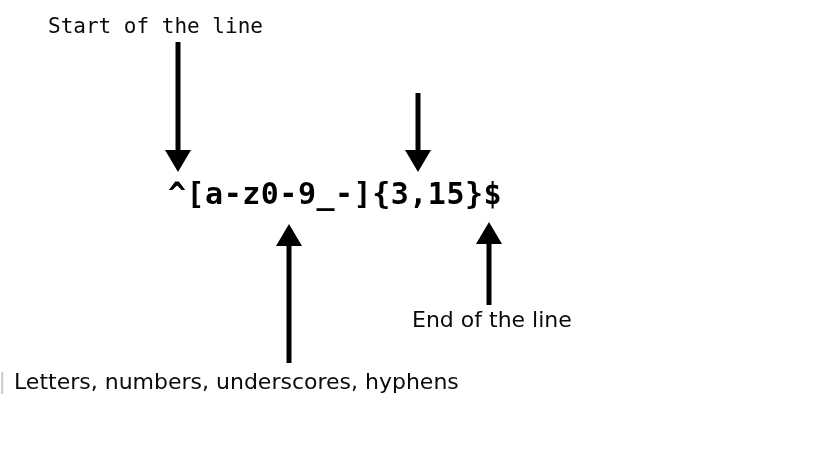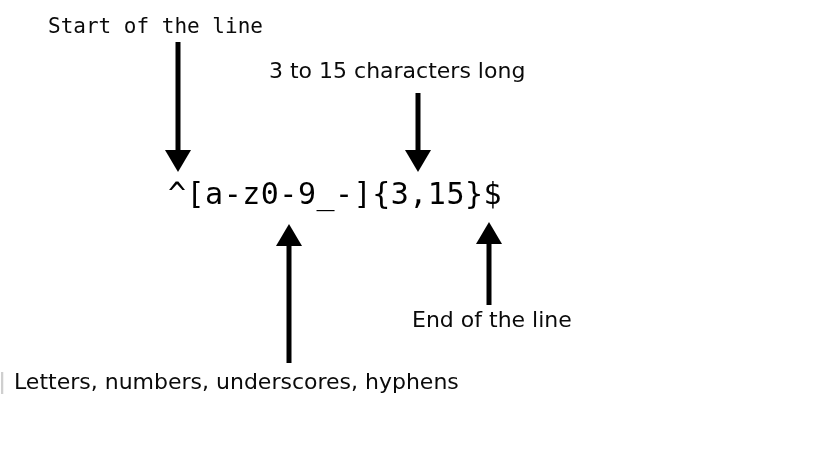--- a/index.html
+++ b/index.html
@@ -36,21 +36,21 @@
   }
   .label-sans {
     font-family: "DejaVu Sans", sans-serif;
     font-size: 22px;
   }
   #regex-text {
     position: absolute;
     left: 168px;
     top: 179px;
     font-family: "DejaVu Sans Mono", monospace;
-    font-weight: normal;
+    font-weight: bold;
     font-size: 30px;
     letter-spacing: 0.5px;
     white-space: pre;
     color: #000000;
     line-height: 1;
   }
   #label-start-of-line {
     left: 40px;
     top: 16px;
     margin-left: 8px;
@@ -86,21 +86,20 @@
     pointer-events: none;
   }
 </style>
 </head>
 <body>
 
 <div id="diagram">
 
   <div class="label label-mono" id="label-start-of-line">Start of the line</div>
 
-  <div class="label label-sans" id="label-length">3 to 15 characters long</div>
 
   <div id="regex-text">^[a-z0-9_-]{3,15}$</div>
 
   <div class="label label-sans" id="label-charset">Letters, numbers, underscores, hyphens</div>
 
   <div class="label label-sans" id="label-end-of-line">End of the line</div>
 
   <div id="clipped-edge-mark"></div>
 
   <svg class="arrows-layer" viewBox="0 0 819 460" width="819" height="460">

